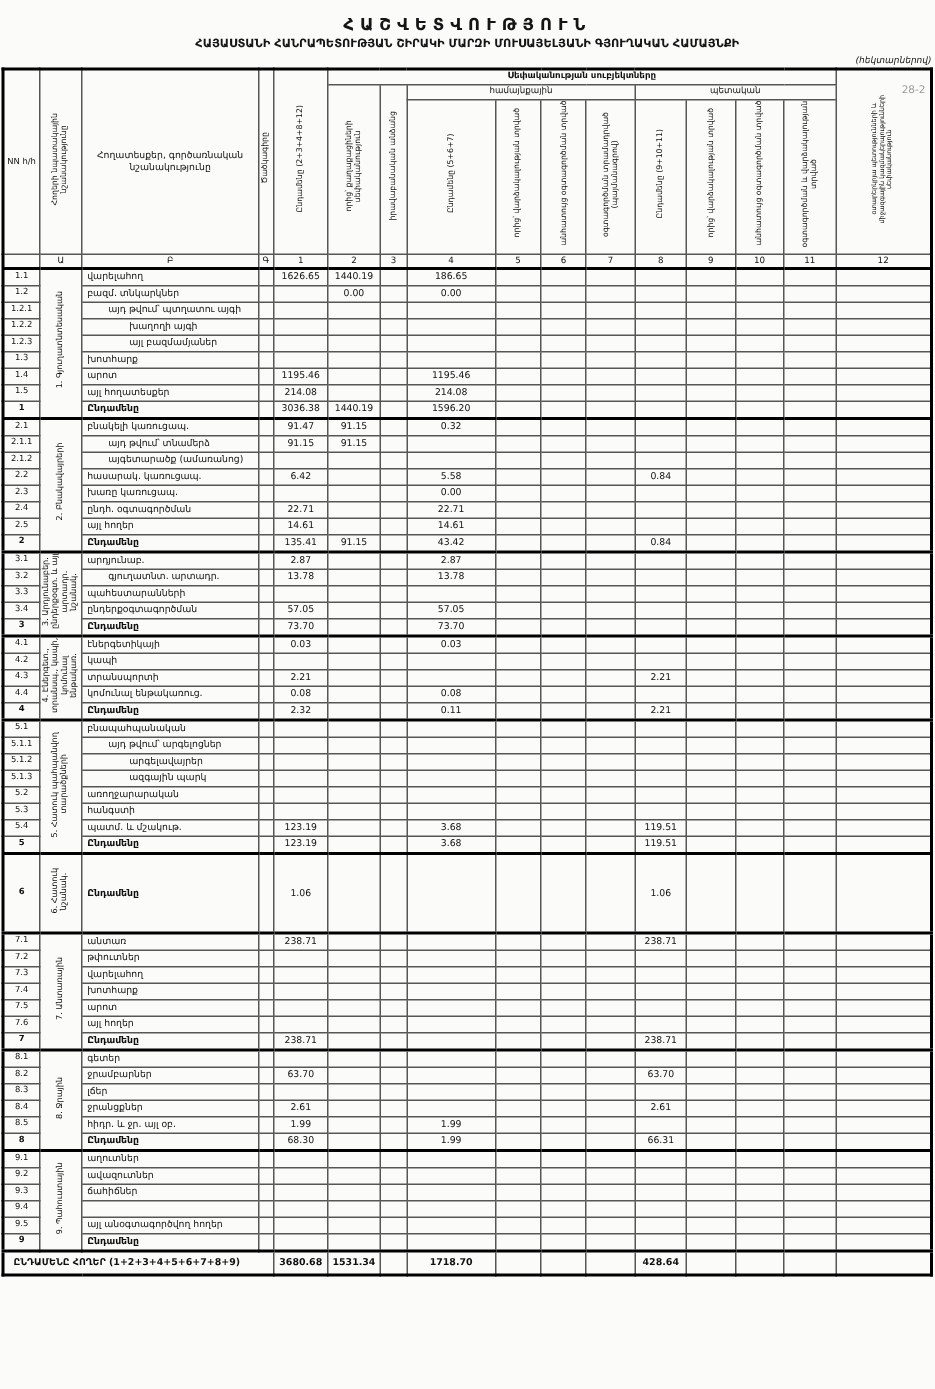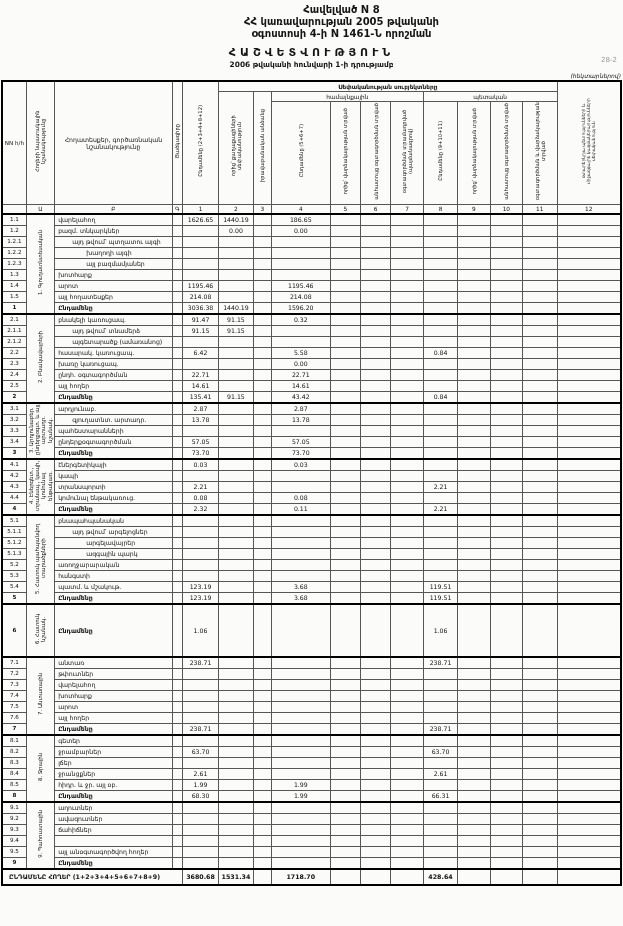--- a/index.html
+++ b/index.html
@@ -40,27 +40,22 @@
     padding:20px 40px 0 62px;}
 </style>
 </head>
 <body>
 
 <div class="page">
 
   <span class="page-mark">28-2</span>
 
   <div class="doc-head">
-    <div class="appendix">
-      <div>Հավելված N 8</div>
-      <div>ՀՀ կառավարության 2005 թվականի</div>
-      <div>օգոստոսի 4-ի N 1461-Ն որոշման</div>
-    </div>
     <div class="main-title">ՀԱՇՎԵՏՎՈՒԹՅՈՒՆ</div>
-    <div class="date">2006 թվականի հունվարի 1-ի դրությամբ</div>
+    <div class="sub">ՀԱՅԱՍՏԱՆԻ ՀԱՆՐԱՊԵՏՈՒԹՅԱՆ ՇԻՐԱԿԻ ՄԱՐԶԻ ՄՈՒՍԱՅԵԼՅԱՆԻ ԳՅՈՒՂԱԿԱՆ ՀԱՄԱՅՆՔԻ</div>
   </div>
 
   <div class="units">
     <span>(հեկտարներով)</span>
   </div>
 
   <table>
     <colgroup>
       <col style="width:24px">
         <col style="width:28px">

